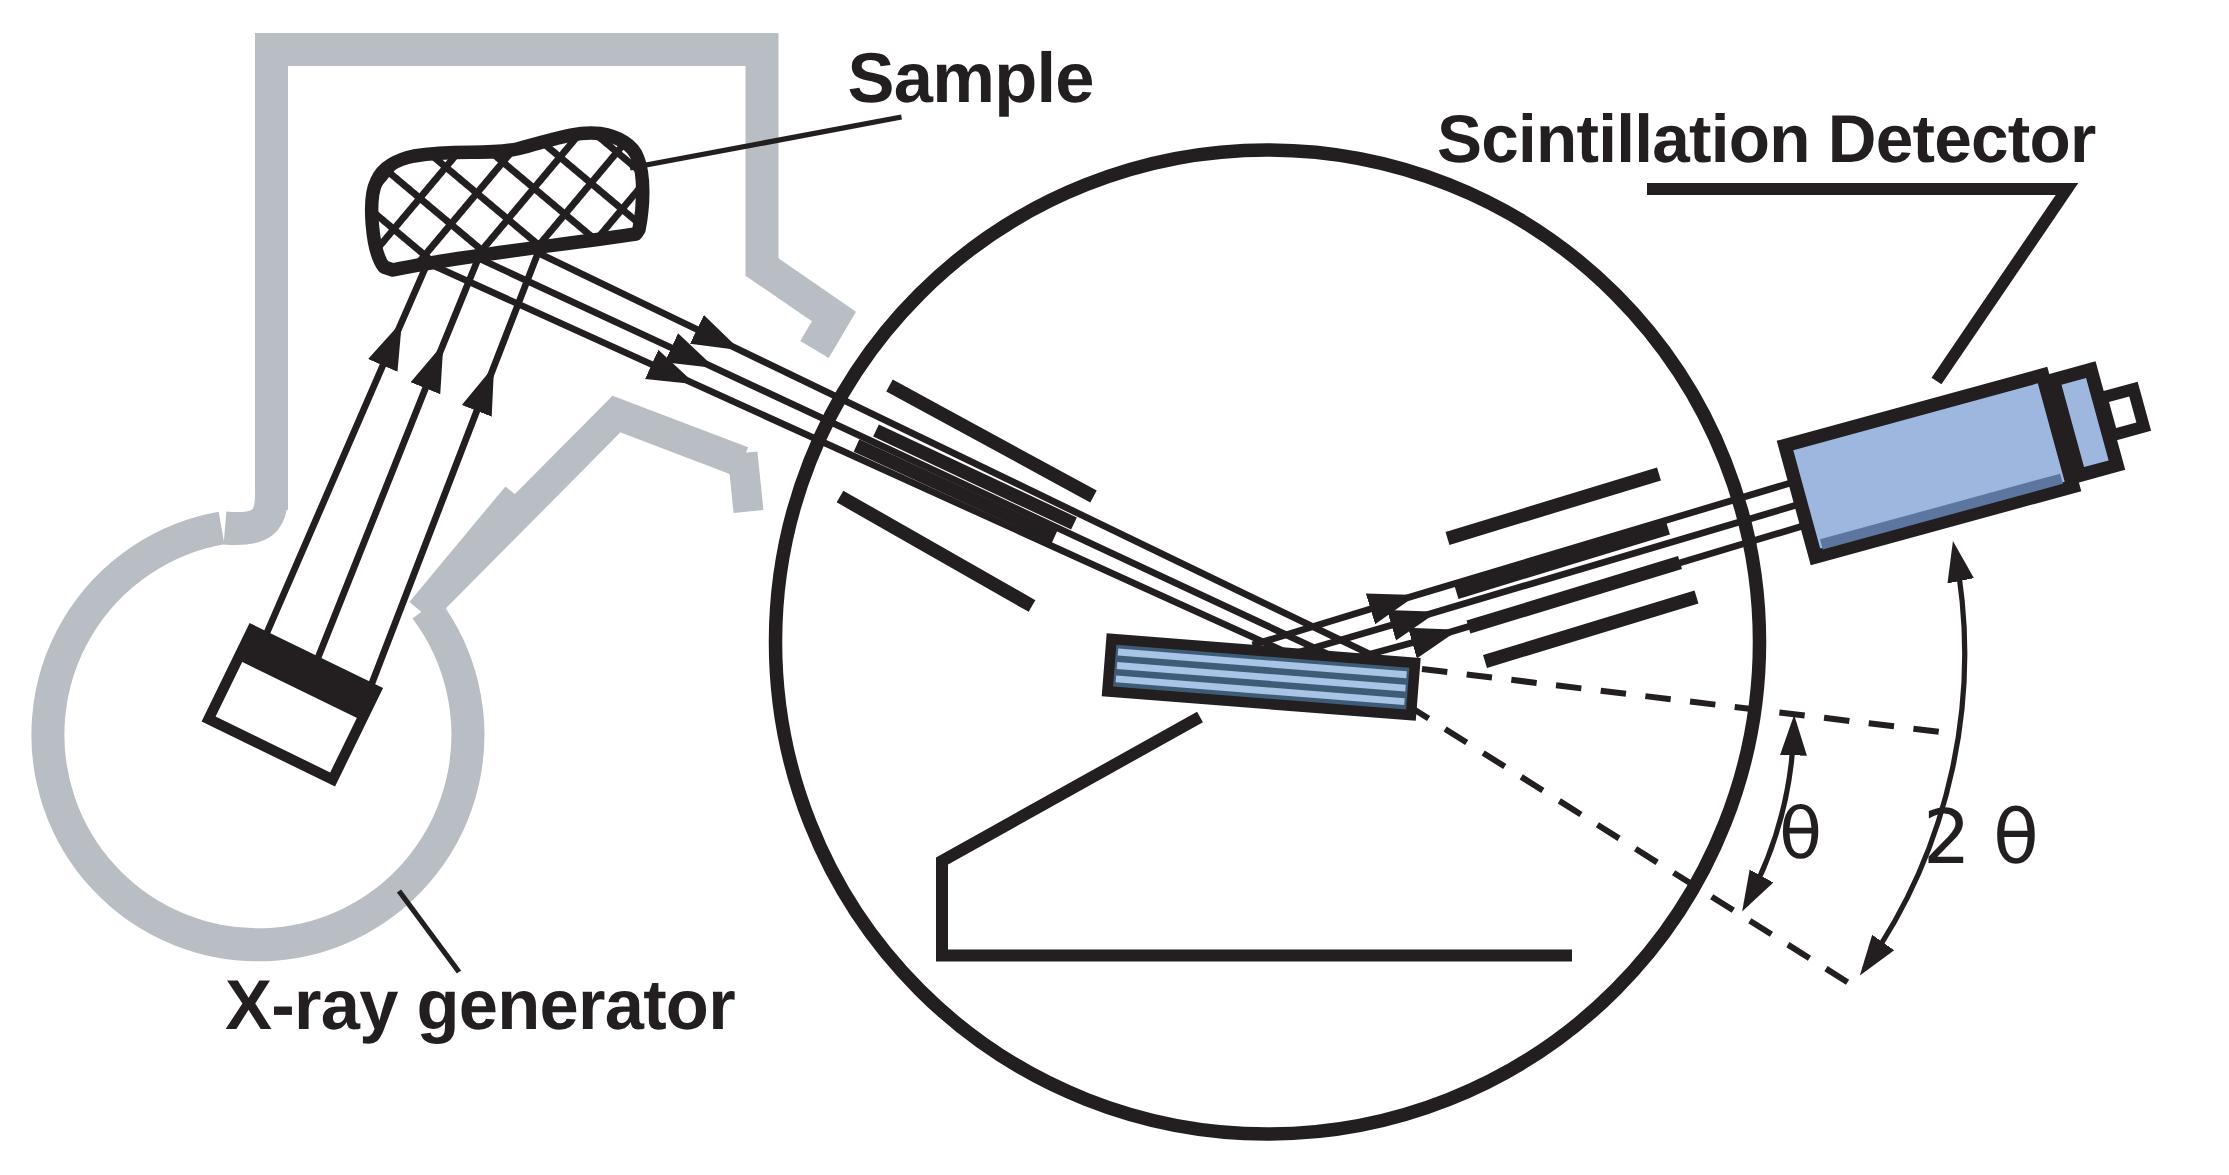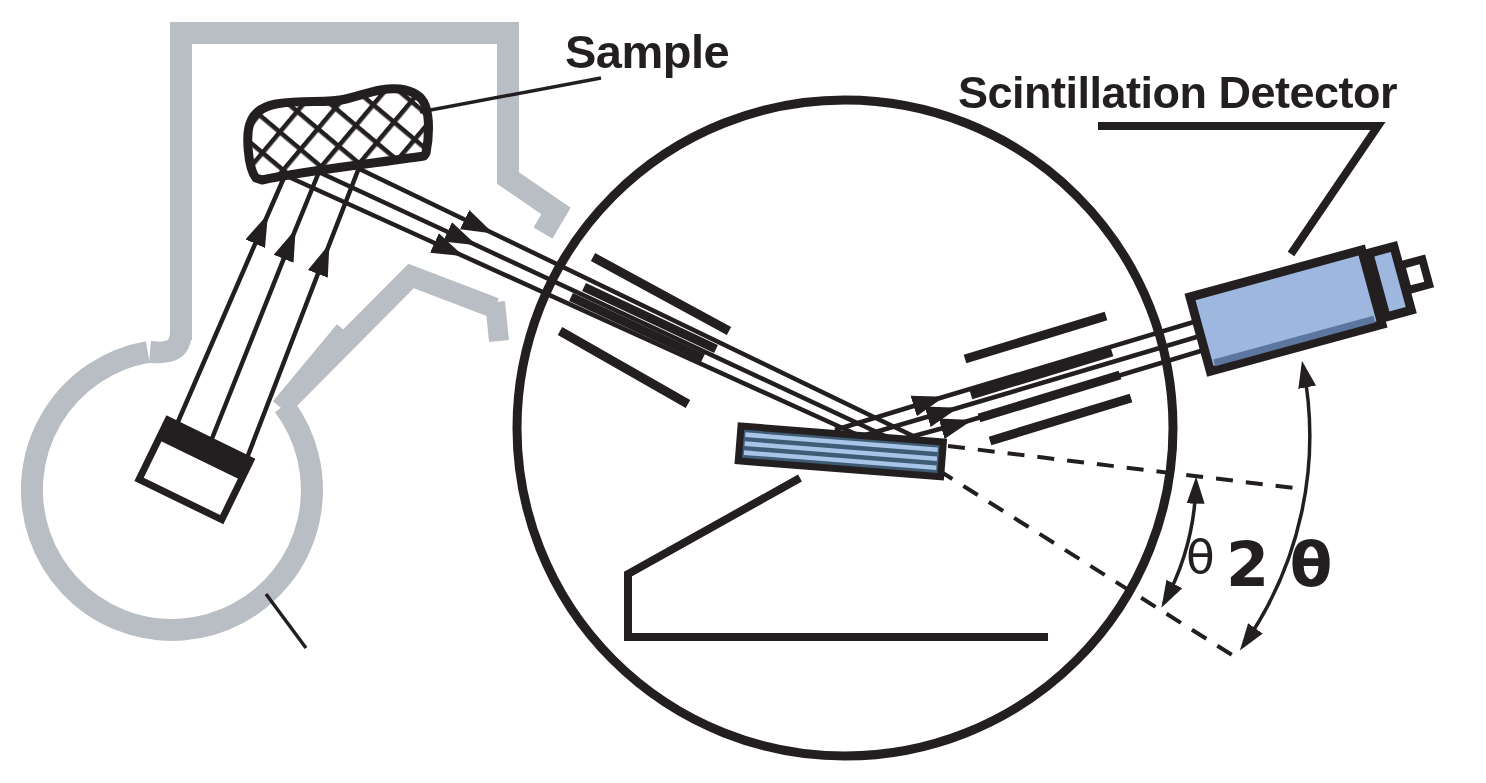--- a/index.html
+++ b/index.html
@@ -17,21 +17,21 @@
     font-weight:700;
     letter-spacing:-0.5px;
     white-space:nowrap;
     line-height:1.1;
   }
   .lbl-sample{left:565px;top:26px;font-size:47px;}
   .lbl-detector{left:958px;top:68px;font-size:45px;}
   .lbl-generator{left:150px;top:644px;font-size:47px;}
   .lbl-crystal{left:590px;top:518px;width:500px;text-align:center;font-size:46px;line-height:56px;}
   .lbl-theta{left:1186px;top:531px;font-size:47px;font-weight:400;font-family:"DejaVu Sans",sans-serif;}
-  .lbl-two-theta{left:1226px;top:531px;font-size:62px;font-weight:700;font-family:"DejaVu Sans",sans-serif;}
+  .lbl-two-theta{left:1282px;top:531px;font-size:50px;font-weight:400;font-family:"DejaVu Sans",sans-serif;}
 </style>
 </head>
 <body>
 
 <div class="stage">
 
 <svg width="1486" height="783" viewBox="0 0 1486 783">
   <defs>
 
     <marker id="ah" viewBox="0 0 30 22" refX="16" refY="11" markerWidth="32" markerHeight="24" markerUnits="userSpaceOnUse" orient="auto">
@@ -139,16 +139,17 @@
   <g stroke="#231f20" fill="none">
     <path stroke-width="3.5" d="M 420,112 L 601,78"></path>
     <path stroke-width="3.5" d="M 266,594 L 306,648"></path>
     <path stroke-width="8" d="M 1098,126 L 1378,126 L 1291,254"></path>
     <path stroke-width="8" d="M 800,478 L 628,574 L 628,637 L 1048,637"></path>
   </g>
 </svg>
 
 <div class="lbl lbl-sample">Sample</div>
 <div class="lbl lbl-detector">Scintillation Detector</div>
+<div class="lbl lbl-generator">X-ray generator</div>
 <div class="lbl lbl-theta">θ</div>
 <div class="lbl lbl-two-theta">2 θ</div>
 
 </div>
 
 </body></html>

